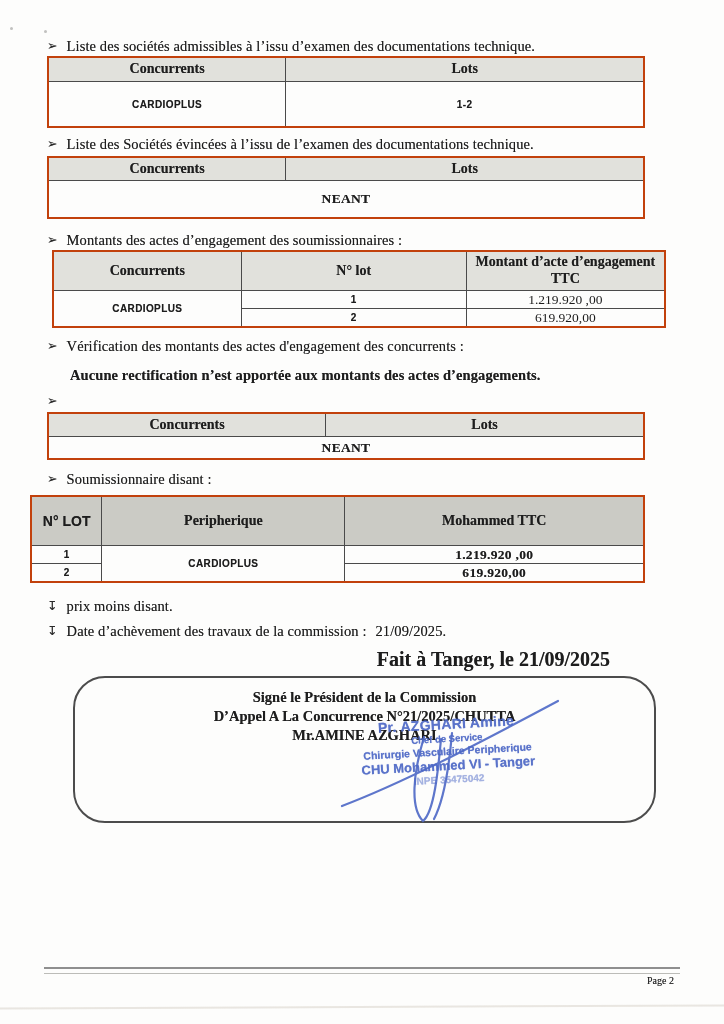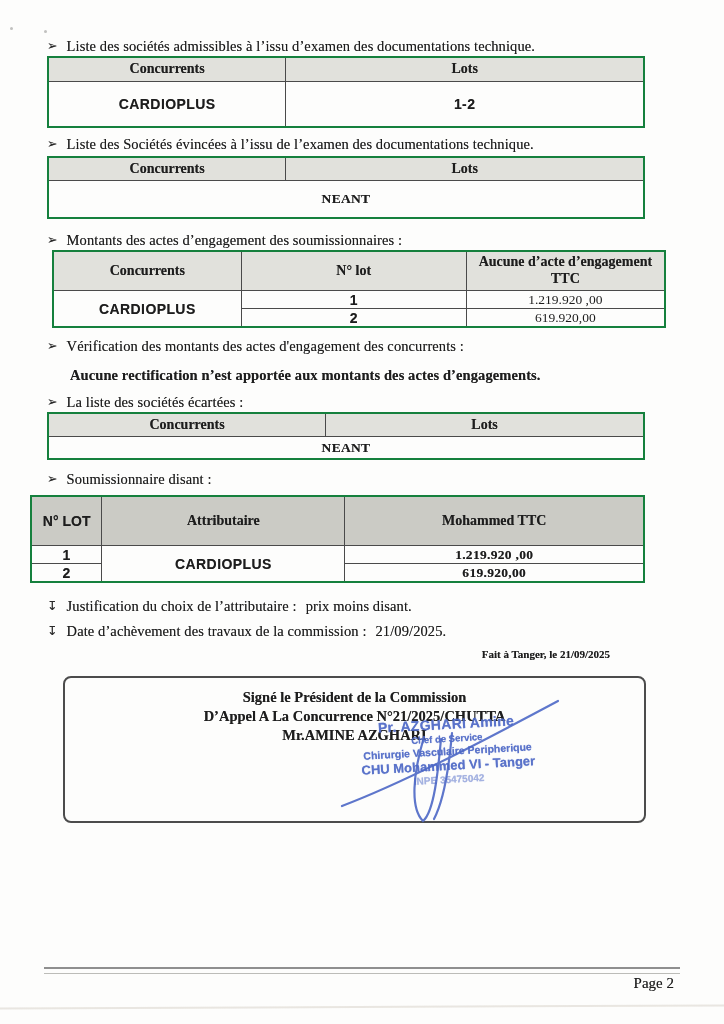--- a/index.html
+++ b/index.html
@@ -16,59 +16,59 @@
     text-shadow:0 0 .4px rgba(20,20,20,.55);}
   .bullet .glyph{font-family:"DejaVu Sans",sans-serif;font-size:12.5px;color:#2a2a2a;
     position:relative;top:-1px;flex:0 0 auto;}
   .bullet .bold{font-weight:normal;text-align:center;}
 
   .note{position:absolute;font-size:14.5px;font-weight:bold;letter-spacing:.1px;
     text-shadow:0 0 .4px rgba(20,20,20,.55);}
 
   
   table.tbl{position:absolute;border-collapse:collapse;table-layout:fixed;
-    border:2px solid #15803d;}
+    border:2px solid #c2410c;}
   table.tbl th,table.tbl td{border:1px solid #4a4a4a;text-align:center;
     vertical-align:middle;padding:0 4px;overflow:hidden;}
   table.tbl th{background:#e1e1dc;font-family:"Liberation Serif",serif;
     font-weight:bold;font-size:14px;line-height:1.18;
     text-shadow:0 0 .4px rgba(20,20,20,.5);}
   table.tbl.dark th{background:#cbcbc5;}
-  td.sansb{font-family:"Liberation Sans",sans-serif;font-weight:bold;font-size:14px;
+  td.sansb{font-family:"Liberation Sans",sans-serif;font-weight:bold;font-size:10px;
     letter-spacing:.4px;text-shadow:0 0 .4px rgba(20,20,20,.5);}
   td.serif{font-family:"Liberation Serif",serif;font-size:13.5px;}
   td.serifb{font-family:"Liberation Serif",serif;font-weight:bold;font-size:13.5px;
     letter-spacing:.3px;text-shadow:0 0 .4px rgba(20,20,20,.5);}
 
-  .closing{position:absolute;font-size:11px;font-weight:bold;text-align:right;
+  .closing{position:absolute;font-size:20px;font-weight:bold;text-align:right;
     text-shadow:0 0 .4px rgba(20,20,20,.55);}
 
   
-  .signbox{position:absolute;left:63px;top:676px;width:579px;height:143px;
-    border:2px solid #4c4c4c;border-radius:8px;background:transparent;}
+  .signbox{position:absolute;left:73px;top:676px;width:579px;height:143px;
+    border:2px solid #4c4c4c;border-radius:32px;background:transparent;}
   .signlines{position:absolute;left:0;top:10px;width:100%;text-align:center;
     font-size:14.5px;font-weight:bold;line-height:19px;
     text-shadow:0 0 .4px rgba(20,20,20,.55);}
 
   .stamp{position:absolute;left:330px;top:716px;width:235px;text-align:center;
     transform:rotate(-3.2deg);color:#4d68c6;
     font-family:"Liberation Sans",sans-serif;font-weight:bold;
     text-shadow:0 0 .7px rgba(77,104,198,.8);opacity:.92;}
   .stamp .s1{font-size:14px;letter-spacing:.3px;}
   .stamp .s2{font-size:9.5px;margin-top:1px;}
   .stamp .s3{font-size:10.5px;margin-top:1px;}
   .stamp .s4{font-size:13px;margin-top:1px;}
   .stamp .s5{font-size:10px;margin-top:1px;opacity:.55;}
 
   .sig-svg{position:absolute;left:0;top:0;pointer-events:none;}
 
   .footer-rule{position:absolute;left:44px;top:967px;width:636px;height:4px;
     border-top:2px solid #8f8f8f;border-bottom:1px solid #bcbcb8;}
   .pagenum{position:absolute;right:50px;top:975px;width:120px;text-align:right;
-    font-size:15px;text-shadow:0 0 .4px rgba(20,20,20,.5);}
+    font-size:10px;text-shadow:0 0 .4px rgba(20,20,20,.5);}
   .bottom-shadow{position:absolute;left:0;top:1006px;width:724px;height:2px;
     background:#d8d4cb;opacity:.55;transform:rotate(-.25deg);}
 </style>
 </head>
 <body>
 
 <div class="page">
 
   <div class="speck" style="left:10px;top:27px;"></div>
   <div class="speck" style="left:44px;top:30px;"></div>
@@ -108,21 +108,21 @@
 
   <div class="bullet" style="left:47px;top:231px;">
     <span class="glyph">➢</span>
     <span>Montants des actes d’engagement des soumissionnaires :</span>
   </div>
   <table class="tbl" style="left:52px;top:250px;width:614px;">
     <tbody>
         <tr>
       <th style="width:29.2%;height:38px;">Concurrents</th>
       <th style="width:35.3%;">N° lot</th>
-      <th>Aucune d’acte d’engagement TTC</th>
+      <th>Montant d’acte d’engagement TTC</th>
     </tr>
     <tr>
       <td class="sansb" rowspan="2">CARDIOPLUS</td>
       <td class="sansb" style="height:17px;">1</td>
       <td class="serif">1.219.920 ,00</td>
     </tr>
     <tr>
       <td class="sansb" style="height:17px;">2</td>
       <td class="serif">619.920,00</td>
     </tr>
@@ -130,21 +130,20 @@
     </table>
 
   <div class="bullet" style="left:47px;top:337px;">
     <span class="glyph">➢</span>
     <span>Vérification des montants des actes d'engagement des concurrents :</span>
   </div>
   <div class="note" style="left:70px;top:367px;">Aucune rectification n’est apportée aux montants des actes d’engagements.</div>
 
   <div class="bullet" style="left:47px;top:393px;">
     <span class="glyph">➢</span>
-    <span>La liste des sociétés écartées :</span>
   </div>
   <table class="tbl" style="left:47px;top:412px;width:598px;">
     <tbody>
         <tr>
       <th style="width:45%;height:22px;">Concurrents</th>
       <th>Lots</th>
     </tr>
     <tr>
       <td class="serifb" colspan="2" style="height:21px;">NEANT</td>
     </tr>
@@ -152,38 +151,37 @@
     </table>
 
   <div class="bullet" style="left:47px;top:470px;">
     <span class="glyph">➢</span>
     <span>Soumissionnaire disant :</span>
   </div>
   <table class="tbl dark" style="left:30px;top:495px;width:615px;">
     <tbody>
         <tr>
       <th class="sansb" style="width:10%;height:48px;font-family:'Liberation Sans',sans-serif;">N° LOT</th>
-      <th style="width:38.2%;">Attributaire</th>
+      <th style="width:38.2%;">Peripherique</th>
       <th>Mohammed TTC</th>
     </tr>
     <tr>
       <td class="sansb" style="height:17px;">1</td>
       <td class="sansb" rowspan="2">CARDIOPLUS</td>
       <td class="serifb">1.219.920 ,00</td>
     </tr>
     <tr>
       <td class="sansb" style="height:17px;">2</td>
       <td class="serifb">619.920,00</td>
     </tr>
   </tbody>
     </table>
 
   <div class="bullet" style="left:47px;top:597px;">
     <span class="glyph">↧</span>
-    <span>Justification du choix de l’attributaire :</span>
     <span class="bold">prix moins disant.</span>
   </div>
   <div class="bullet" style="left:47px;top:622px;">
     <span class="glyph">↧</span>
     <span>Date d’achèvement des travaux de la commission :</span>
     <span class="bold">21/09/2025.</span>
   </div>
 
   <div class="closing" style="right:114px;top:648px;width:300px;">Fait à Tanger, le 21/09/2025</div>
 

